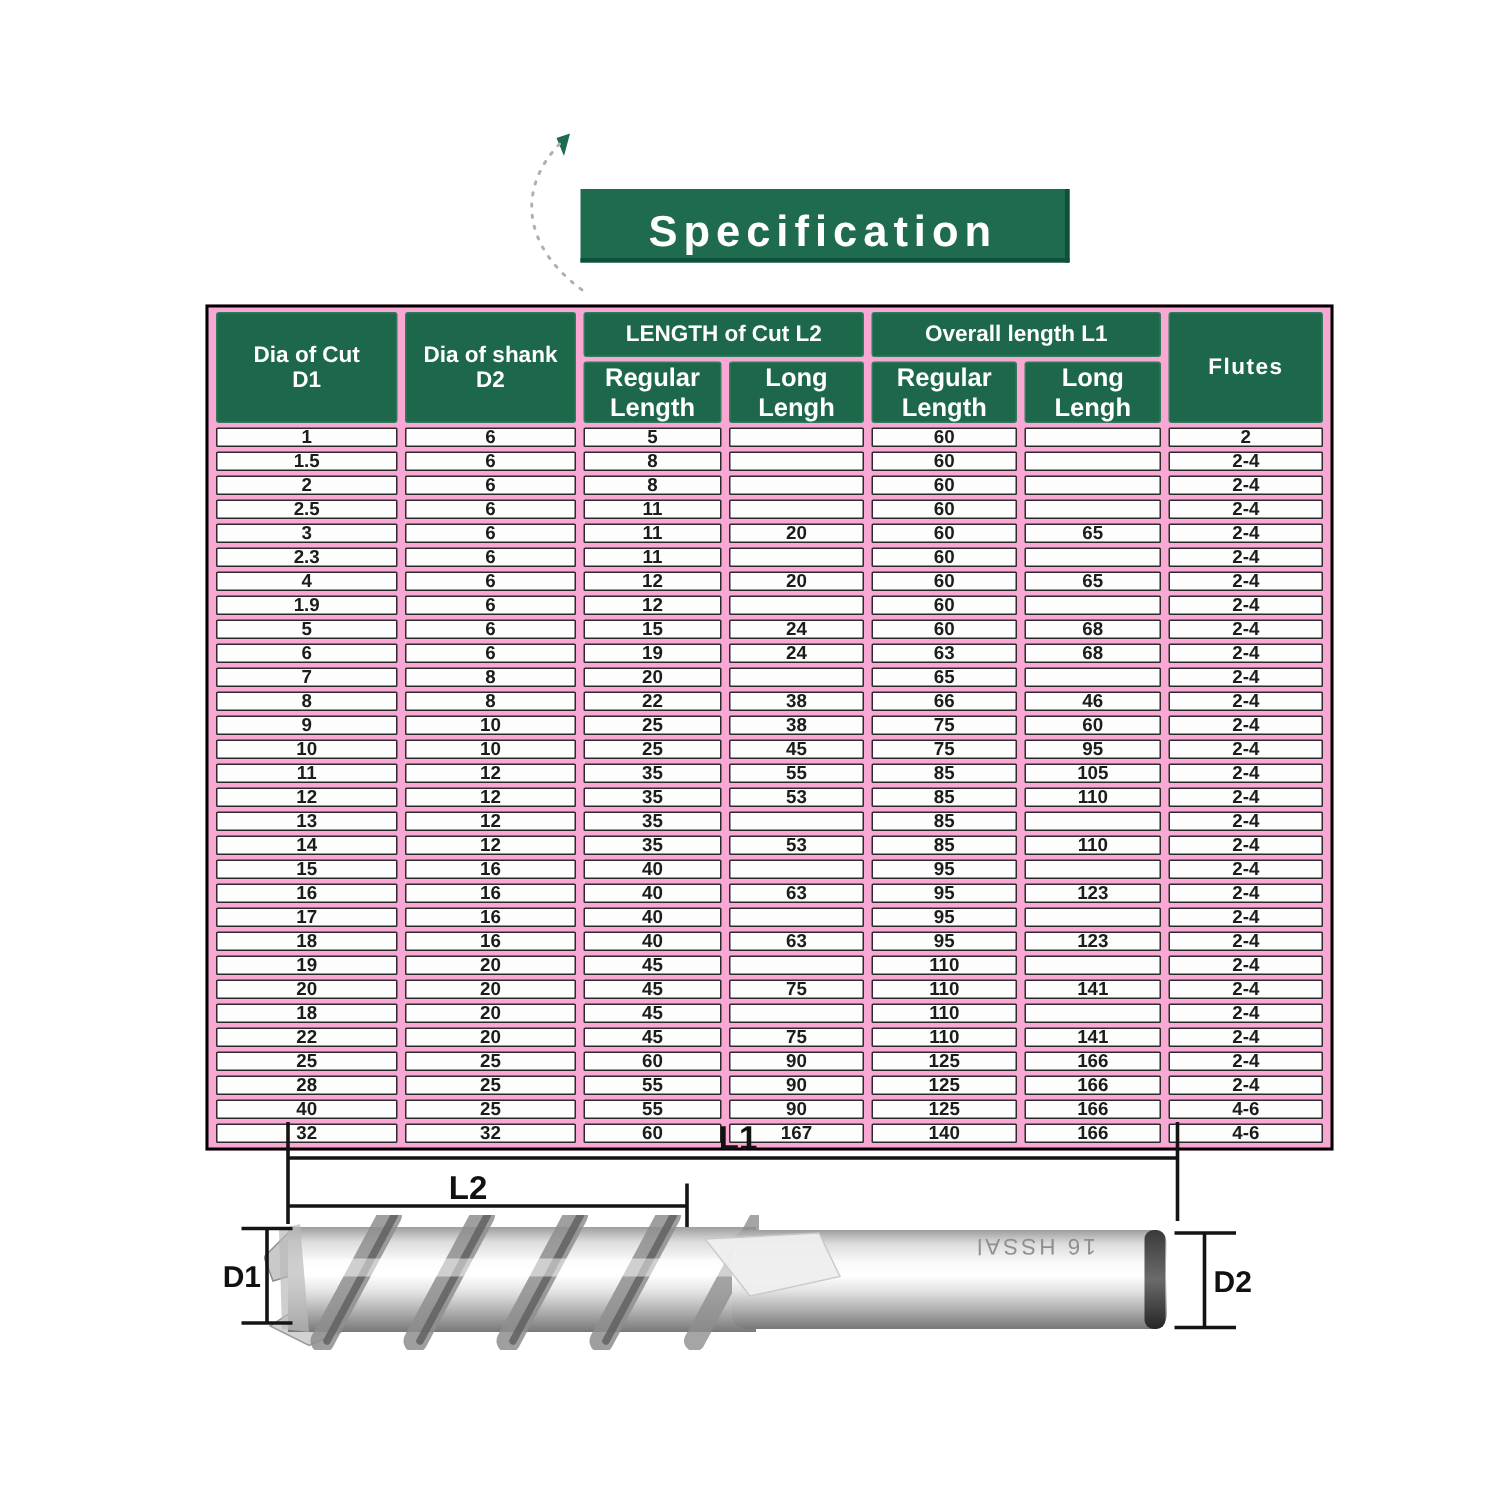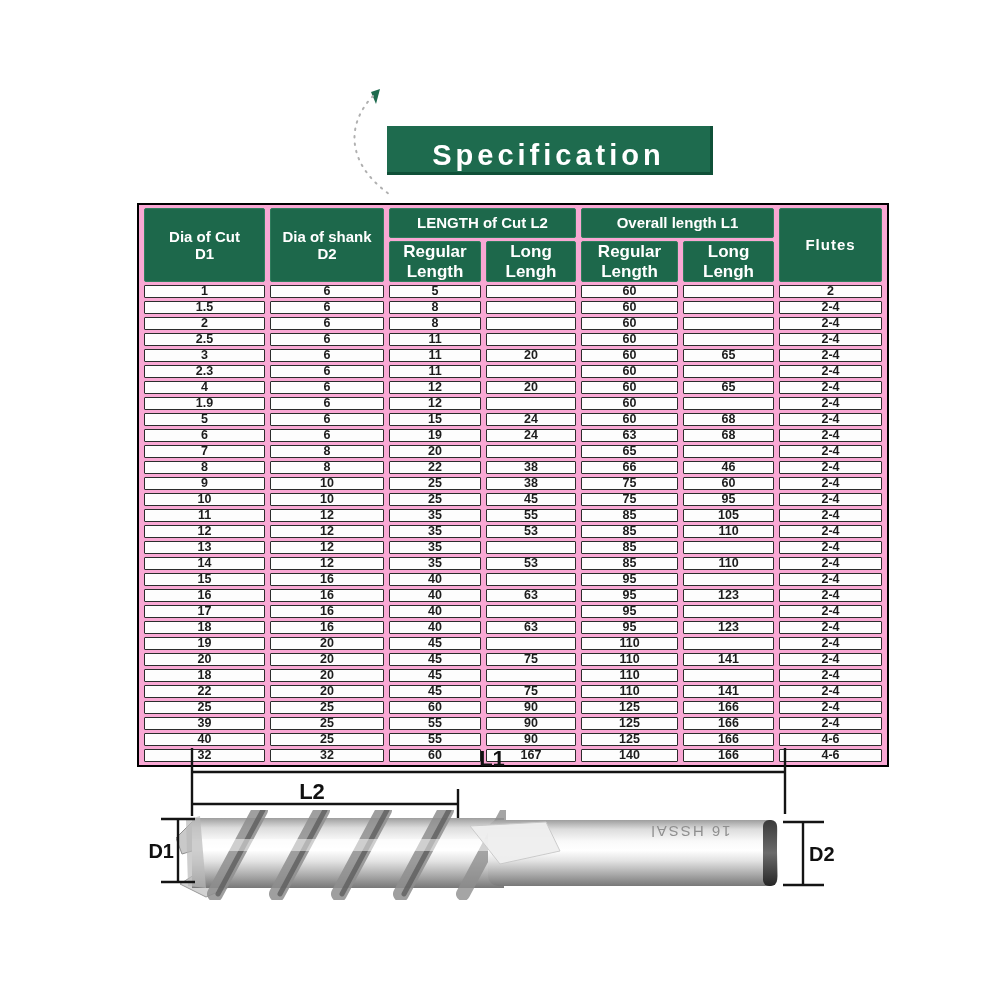--- a/index.html
+++ b/index.html
@@ -326,21 +326,21 @@
         <tr>
           <td>25</td>
           <td>25</td>
           <td>60</td>
           <td>90</td>
           <td>125</td>
           <td>166</td>
           <td>2-4</td>
         </tr>
         <tr>
-          <td>39</td>
+          <td>28</td>
           <td>25</td>
           <td>55</td>
           <td>90</td>
           <td>125</td>
           <td>166</td>
           <td>2-4</td>
         </tr>
         <tr>
           <td>40</td>
           <td>25</td>

